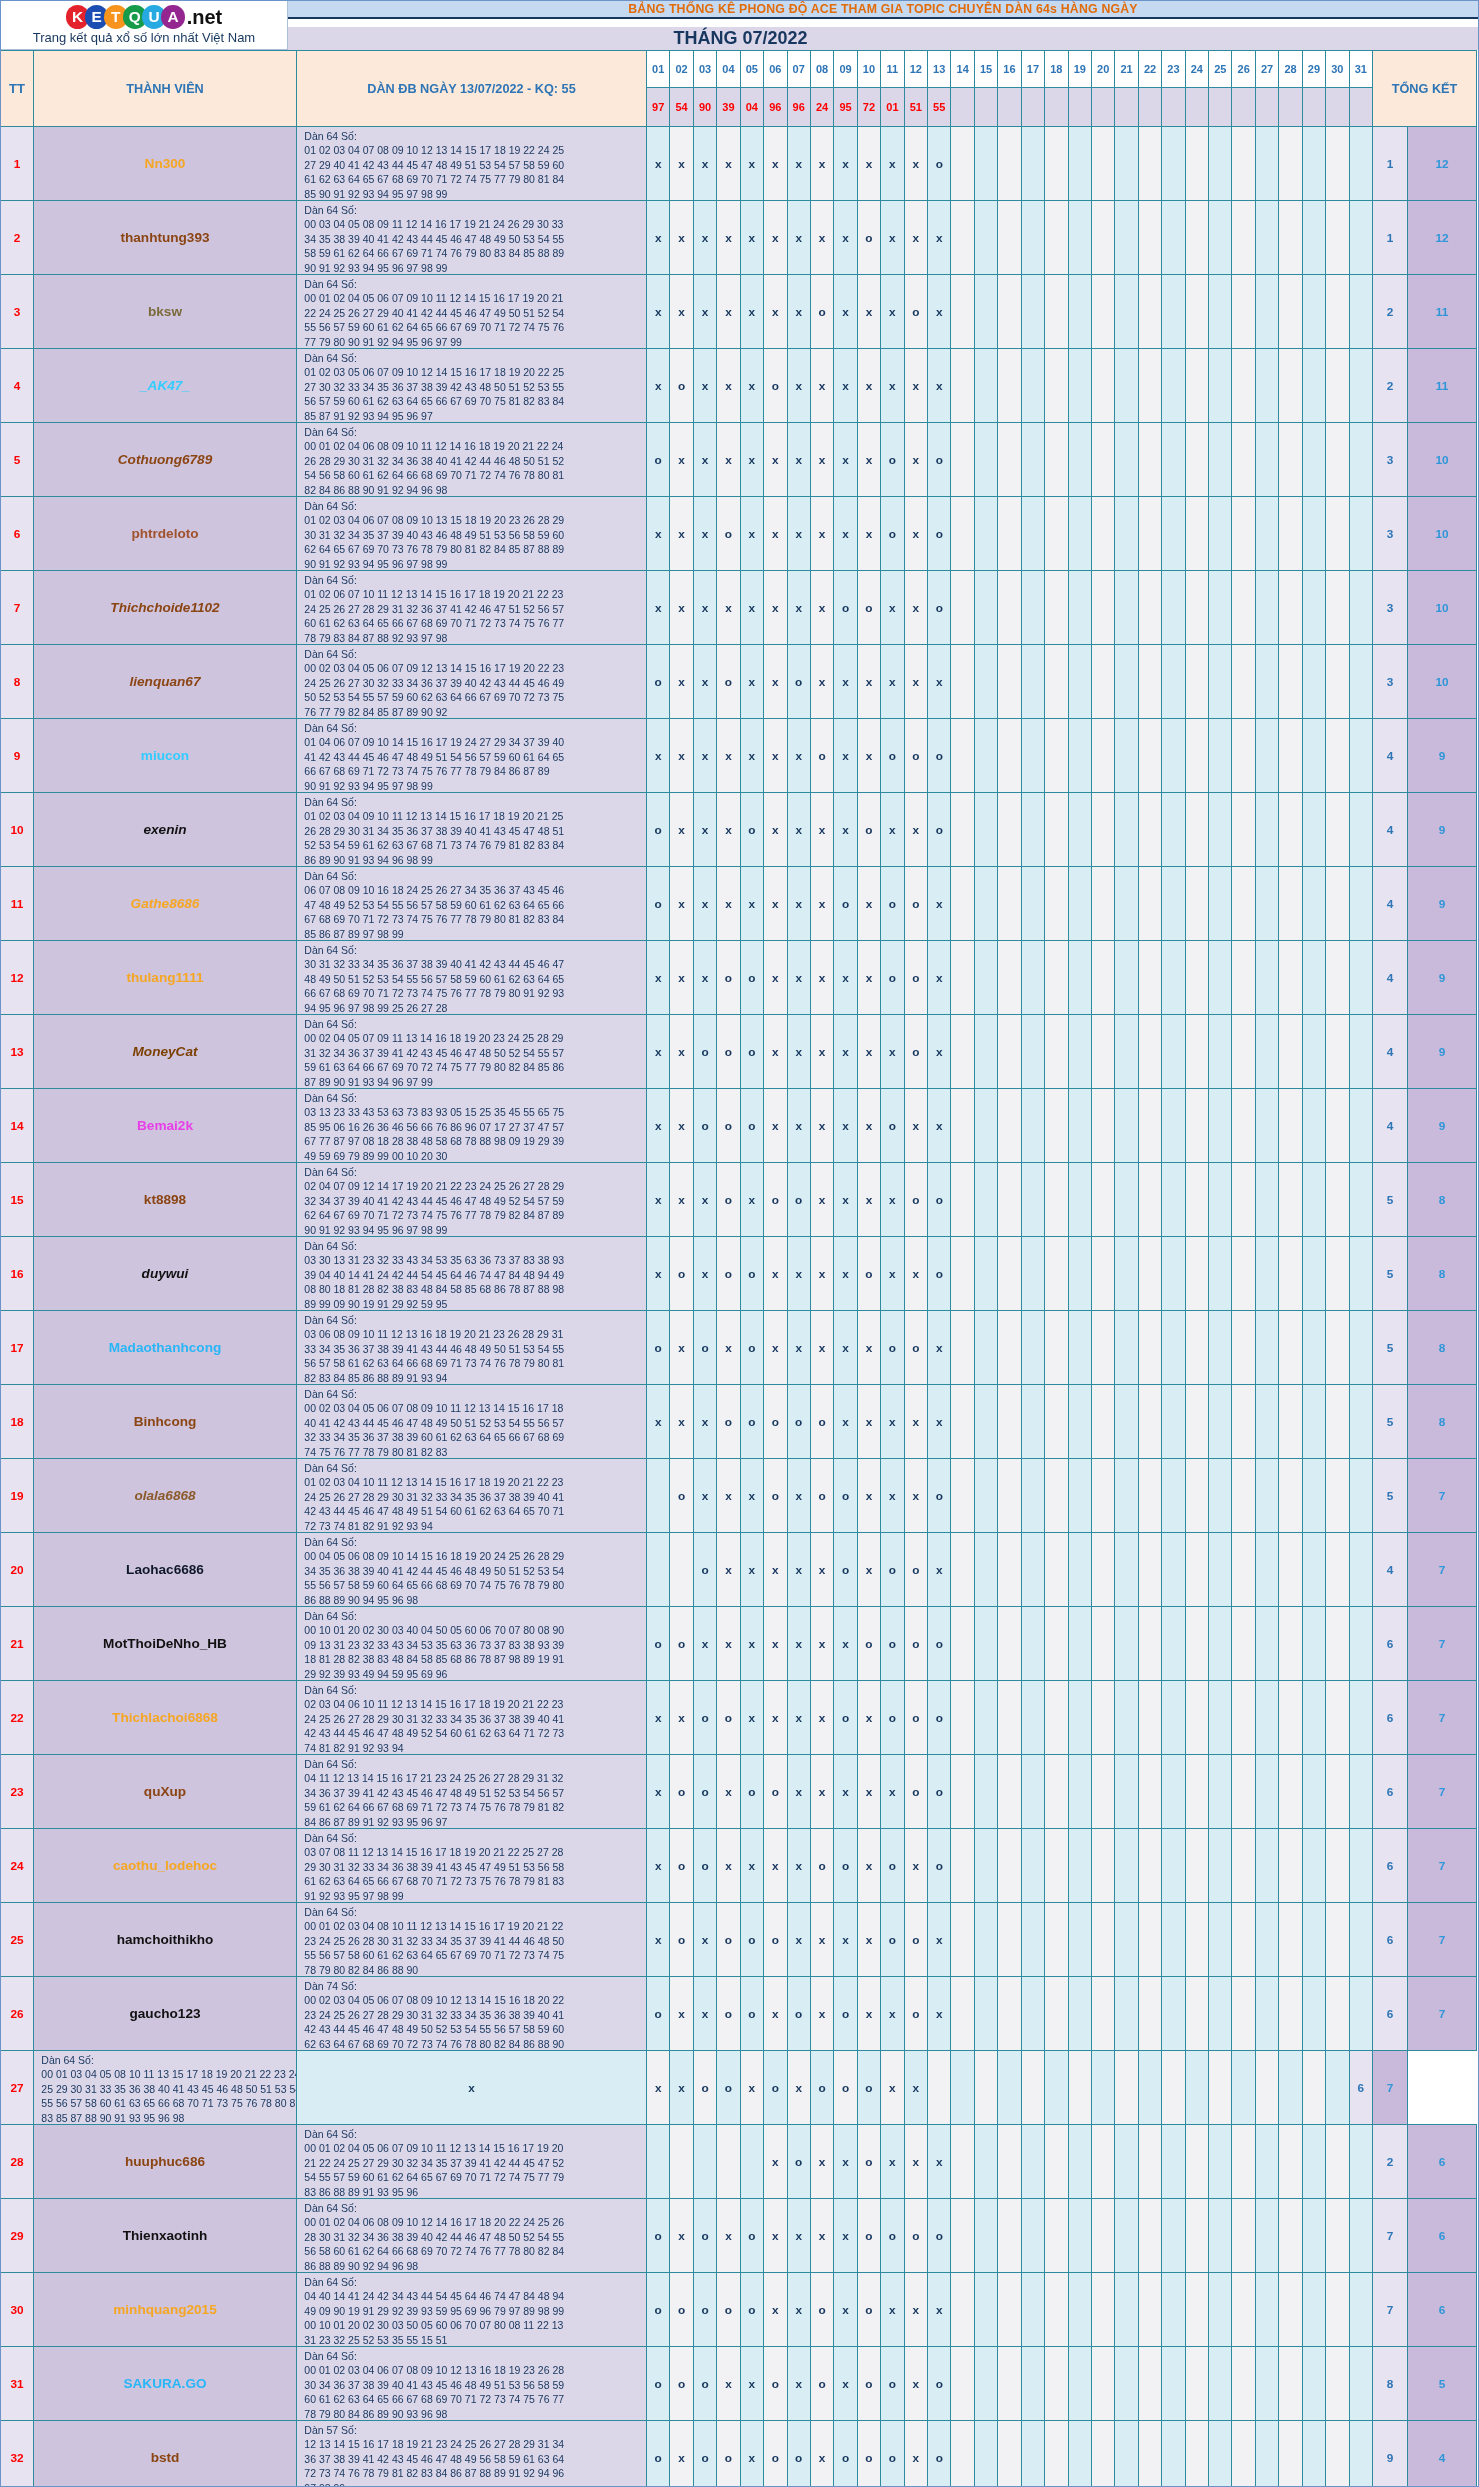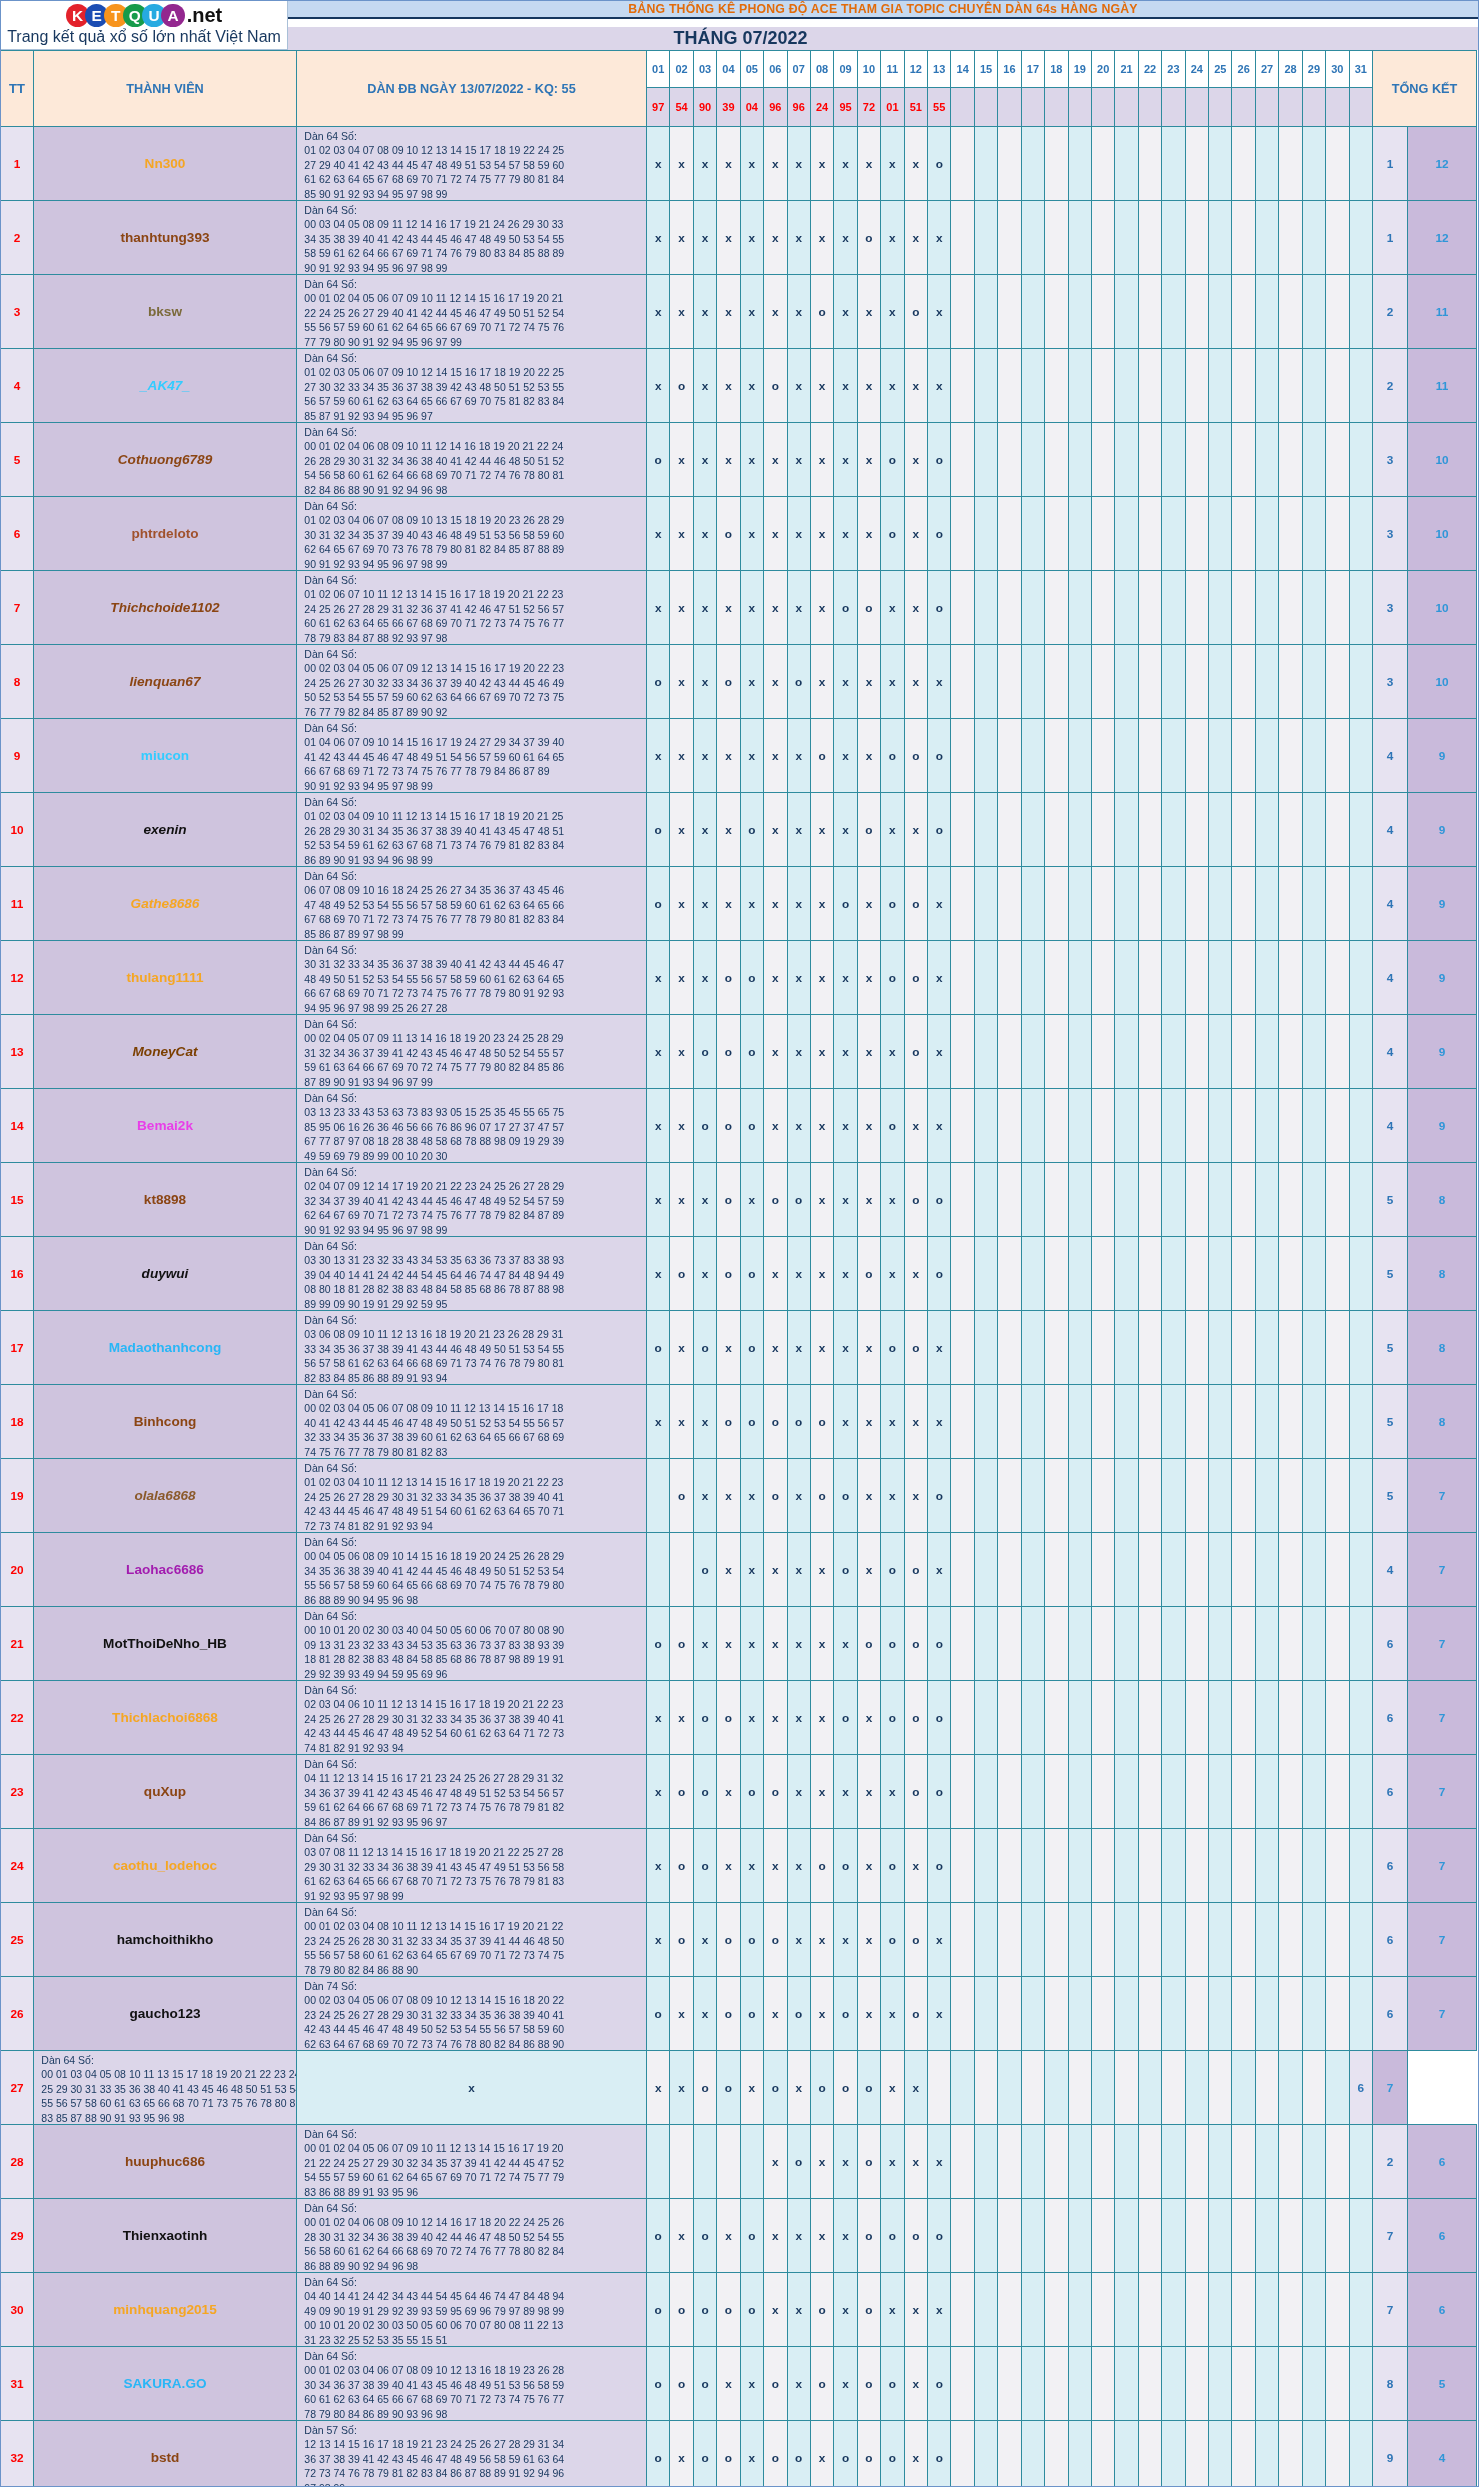--- a/index.html
+++ b/index.html
@@ -16,21 +16,21 @@
                display:flex; align-items:center; justify-content:center; }
   .title-row span { color:#17375e; font-weight:bold; font-size:18px; }
   .logo-box { position:absolute; left:0; top:0; width:287px; height:49px; background:#fff;
               border:0.9px solid #a9c0d8; border-left:none; border-top:none; z-index:5;
               display:flex; flex-direction:column; align-items:center; justify-content:center; }
   .logo-line { display:flex; align-items:center; }
   .logo-circle { width:23.6px; height:23.6px; border-radius:50%; color:#fff; font-weight:bold; font-size:15.4px;
                  display:flex; align-items:center; justify-content:center; margin-left:-4.5px; }
   .logo-circle:first-child { margin-left:0; }
   .logo-net { font-size:20px; font-weight:bold; color:#111; margin-left:1.8px; }
-  .tagline { font-size:16px; color:#17375e; margin-top:0.9px; }
+  .tagline { font-size:13px; color:#17375e; margin-top:0.9px; }
 
   
   .grid-row { display:grid; grid-template-columns:33px 263px 350px repeat(31,1fr) 35px 69px; width:1476px; }
 
   
   .col-header { border-top:1.8px solid #2e8b9e; border-bottom:1.8px solid #2e8b9e; grid-template-rows:37px 38px; display:grid;
                 grid-template-columns:33px 263px 350px repeat(31,1fr) 35px 69px; width:1476px; }
   .hc { display:flex; align-items:center; justify-content:center; font-weight:bold; color:#2e75b6;
         border-right:0.9px solid #2e8b9e; }
   .hc.span2 { grid-row:1 / span 2; background:#fde9d9; font-size:12.7px; }
@@ -1028,21 +1028,21 @@
         <div class="c day-c day-b"></div>
         <div class="c day-c day-a"></div>
         <div class="c day-c day-b"></div>
         <div class="c day-c day-a"></div>
         <div class="c tot1-c">5</div>
         <div class="c tot2-c">7</div>
       </div>
       <div class="grid-row body-row">
         <div class="c tt-c">20</div>
         <div class="c mem-c thick">
-          <span class="mem-name" style="color: #a21caf;">Laohac6686</span>
+          <span class="mem-name" style="color: #0f172a;">Laohac6686</span>
         </div>
         <div class="c dan-c thick">
           <div>Dàn 64 Số:</div>
           <div>00 04 05 06 08 09 10 14 15 16 18 19 20 24 25 26 28 29</div>
           <div>34 35 36 38 39 40 41 42 44 45 46 48 49 50 51 52 53 54</div>
           <div>55 56 57 58 59 60 64 65 66 68 69 70 74 75 76 78 79 80</div>
           <div>86 88 89 90 94 95 96 98</div>
         </div>
         <div class="c day-c day-a"></div>
         <div class="c day-c day-b"></div>

